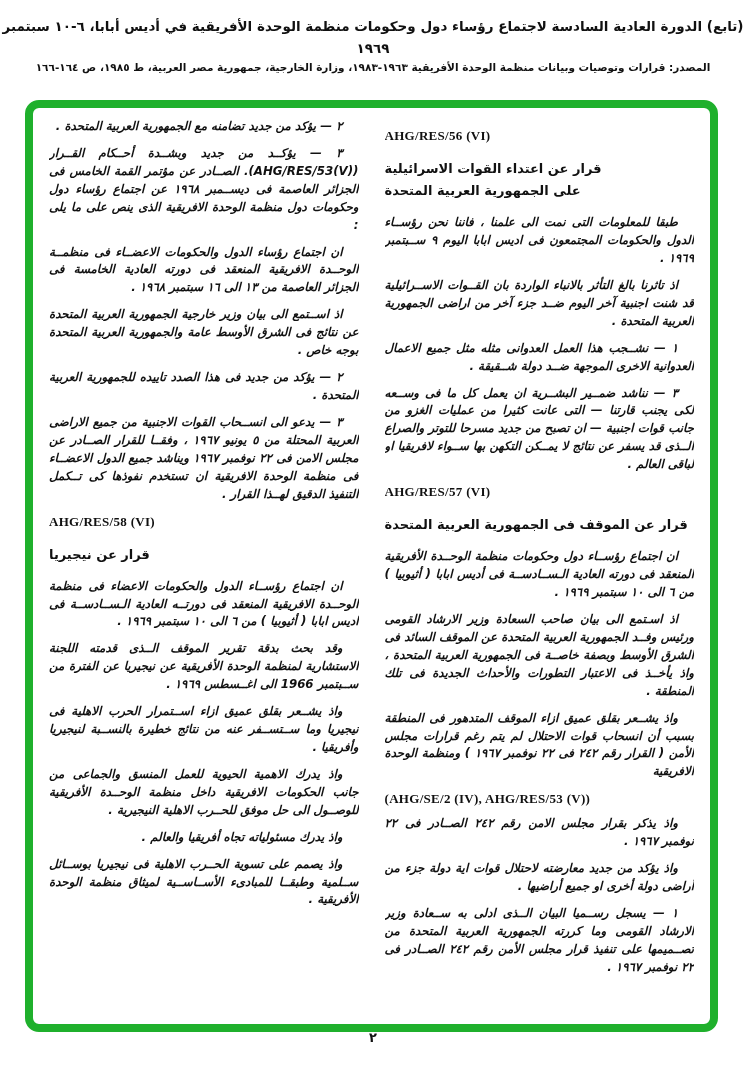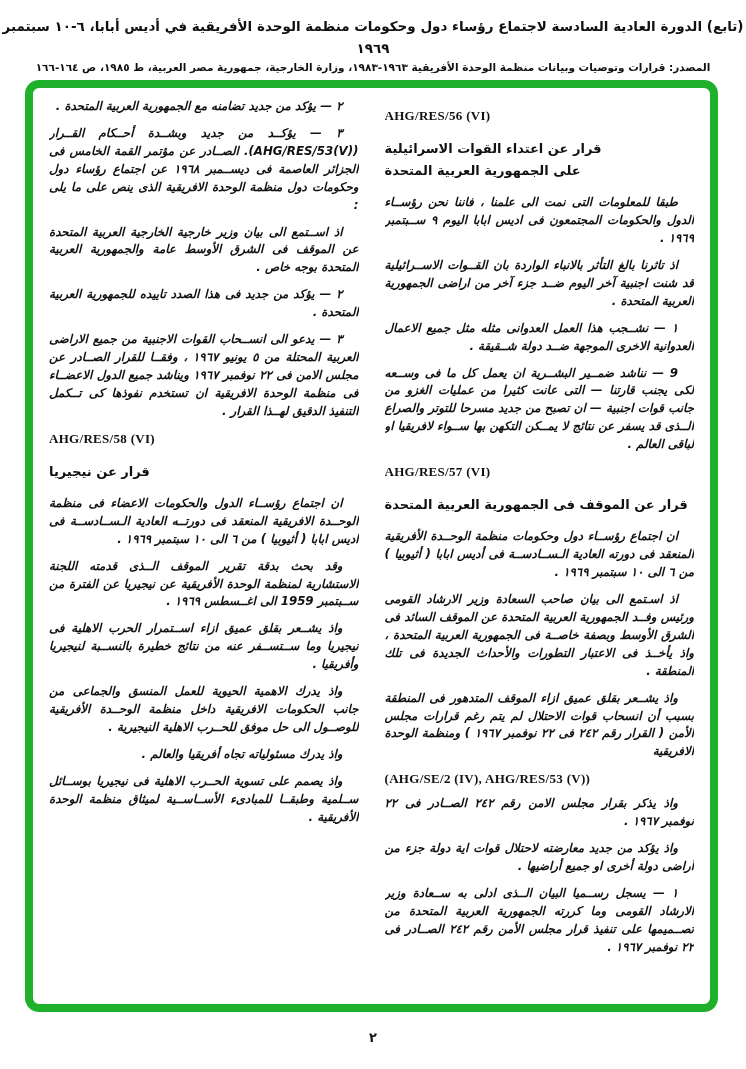--- a/index.html
+++ b/index.html
@@ -31,21 +31,21 @@
   .doc-header .h-line2 {
     font-size: 10.5px;
     font-weight: bold;
     line-height: 1.7;
     text-align: center;
   }
   
   .green-box {
     position: absolute;
     left: 25px;
-    top: 80px;
+    top: 100px;
     width: 677px;
     height: 916px;
     border: 8px solid #1fb02c;
     border-radius: 14px;
     background: #ffffff;
     overflow: hidden;
   }
   .columns {
     direction: rtl;             
     display: flex;
@@ -113,42 +113,43 @@
   <div class="green-box">
     <div class="columns">
 
       <div class="col">
         <div class="res-code">AHG/RES/56 (VI)</div>
         <div class="res-title">قرار عن اعتداء القوات الاسرائيلية
 على الجمهورية العربية المتحدة</div>
         <div class="para">طبقا للمعلومات التى نمت الى علمنا ، فاننا نحن رؤســاء الدول والحكومات المجتمعون فى اديس ابابا اليوم ٩ ســبتمبر ١٩٦٩ .</div>
         <div class="para">اذ تاثرنا بالغ التأثر بالانباء الواردة بان القــوات الاســرائيلية قد شنت اجنبية آخر اليوم ضــد جزء آخر من اراضى الجمهورية العربية المتحدة .</div>
         <div class="para">١ — نشــجب هذا العمل العدوانى مثله مثل جميع الاعمال العدوانية الاخرى الموجهة ضــد دولة شــقيقة .</div>
-        <div class="para">9 — نناشد ضمــير البشــرية ان يعمل كل ما فى وســعه لكى يجنب قارتنا — التى عانت كثيرا من عمليات الغزو من جانب قوات اجنبية — ان تصبح من جديد مسرحا للتوتر والصراع الــذى قد يسفر عن نتائج لا يمــكن التكهن بها ســواء لافريقيا او لباقى العالم .</div>
+        <div class="para">٣ — نناشد ضمــير البشــرية ان يعمل كل ما فى وســعه لكى يجنب قارتنا — التى عانت كثيرا من عمليات الغزو من جانب قوات اجنبية — ان تصبح من جديد مسرحا للتوتر والصراع الــذى قد يسفر عن نتائج لا يمــكن التكهن بها ســواء لافريقيا او لباقى العالم .</div>
         <div class="res-code">AHG/RES/57 (VI)</div>
         <div class="res-title">قرار عن الموقف فى الجمهورية العربية المتحدة</div>
         <div class="para">ان اجتماع رؤســاء دول وحكومات منظمة الوحــدة الأفريقية المنعقد فى دورته العادية الـســادســة فى أديس ابابا ( أثيوبيا ) من ٦ الى ١٠ سبتمبر ١٩٦٩ .</div>
         <div class="para">اذ اسـتمع الى بيان صاحب السعادة وزير الارشاد القومى ورئيس وفــد الجمهورية العربية المتحدة عن الموقف السائد فى الشرق الأوسط وبصفة خاصــة فى الجمهورية العربية المتحدة ، واذ يأخــذ فى الاعتبار التطورات والأحداث الجديدة فى تلك المنطقة .</div>
         <div class="para">واذ يشــعر بقلق عميق ازاء الموقف المتدهور فى المنطقة بسبب أن انسحاب قوات الاحتلال لم يتم رغم قرارات مجلس الأمن ( القرار رقم ٢٤٢ فى ٢٢ نوفمبر ١٩٦٧ ) ومنظمة الوحدة الافريقية</div>
         <div class="res-code">(AHG/SE/2 (IV), AHG/RES/53 (V))</div>
         <div class="para">واذ يذكر بقرار مجلس الامن رقم ٢٤٢ الصــادر فى ٢٢ نوفمبر ١٩٦٧ .</div>
         <div class="para">واذ يؤكد من جديد معارضته لاحتلال قوات اية دولة جزء من أراضى دولة أخرى او جميع أراضيها .</div>
         <div class="para">١ — يسجل رســميا البيان الــذى ادلى به ســعادة وزير الارشاد القومى وما كررته الجمهورية العربية المتحدة من تصــميمها على تنفيذ قرار مجلس الأمن رقم ٢٤٢ الصــادر فى ٢٢ نوفمبر ١٩٦٧ .</div>
       </div>
 
       <div class="col">
         <div class="para">٢ — يؤكد من جديد تضامنه مع الجمهورية العربية المتحدة .</div>
         <div class="para">٣ — يؤكــد من جديد وبشــدة أحــكام القــرار (AHG/RES/53(V)). الصــادر عن مؤتمر القمة الخامس فى الجزائر العاصمة فى ديســمبر ١٩٦٨ عن اجتماع رؤساء دول وحكومات دول منظمة الوحدة الافريقية الذى ينص على ما يلى :</div>
-        <div class="para">اذ اســتمع الى بيان وزير خارجية الخارجية العربية المتحدة عن الموقف فى الشرق الأوسط عامة والجمهورية العربية المتحدة بوجه خاص .</div>
+        <div class="para">ان اجتماع رؤساء الدول والحكومات الاعضــاء فى منظمــة الوحــدة الافريقية المنعقد فى دورته العادية الخامسة فى الجزائر العاصمة من ١٣ الى ١٦ سبتمبر ١٩٦٨ .</div>
+        <div class="para">اذ اســتمع الى بيان وزير خارجية الجمهورية العربية المتحدة عن نتائج فى الشرق الأوسط عامة والجمهورية العربية المتحدة بوجه خاص .</div>
         <div class="para">٢ — يؤكد من جديد فى هذا الصدد تاييده للجمهورية العربية المتحدة .</div>
         <div class="para">٣ — يدعو الى انســحاب القوات الاجنبية من جميع الاراضى العربية المحتلة من ٥ يونيو ١٩٦٧ ، وفقــا للقرار الصــادر عن مجلس الامن فى ٢٢ نوفمبر ١٩٦٧ ويناشد جميع الدول الاعضــاء فى منظمة الوحدة الافريقية ان تستخدم نفوذها كى تــكمل التنفيذ الدقيق لهــذا القرار .</div>
         <div class="res-code">AHG/RES/58 (VI)</div>
         <div class="res-title">قرار عن نيجيريا</div>
         <div class="para">ان اجتماع رؤســاء الدول والحكومات الاعضاء فى منظمة الوحــدة الافريقية المنعقد فى دورتــه العادية الـســادســة فى اديس ابابا ( أثيوبيا ) من ٦ الى ١٠ سبتمبر ١٩٦٩ .</div>
-        <div class="para">وقد بحث بدقة تقرير الموقف الــذى قدمته اللجنة الاستشارية لمنظمة الوحدة الأفريقية عن نيجيريا عن الفترة من ســبتمبر 1959 الى اغــسطس ١٩٦٩ .</div>
+        <div class="para">وقد بحث بدقة تقرير الموقف الــذى قدمته اللجنة الاستشارية لمنظمة الوحدة الأفريقية عن نيجيريا عن الفترة من ســبتمبر 1966 الى اغــسطس ١٩٦٩ .</div>
         <div class="para">واذ يشــعر بقلق عميق ازاء اســتمرار الحرب الاهلية فى نيجيريا وما ســتســفر عنه من نتائج خطيرة بالنســبة لنيجيريا وأفريقيا .</div>
         <div class="para">واذ يدرك الاهمية الحيوية للعمل المنسق والجماعى من جانب الحكومات الافريقية داخل منظمة الوحــدة الأفريقية للوصــول الى حل موفق للحــرب الاهلية النيجيرية .</div>
         <div class="para">واذ يدرك مسئولياته تجاه أفريقيا والعالم .</div>
         <div class="para">واذ يصمم على تسوية الحــرب الاهلية فى نيجيريا بوســائل ســلمية وطبقــا للمبادىء الأســاســية لميثاق منظمة الوحدة الأفريقية .</div>
       </div>
 
     </div>
   </div>
 
   <div class="page-number">٢</div>

